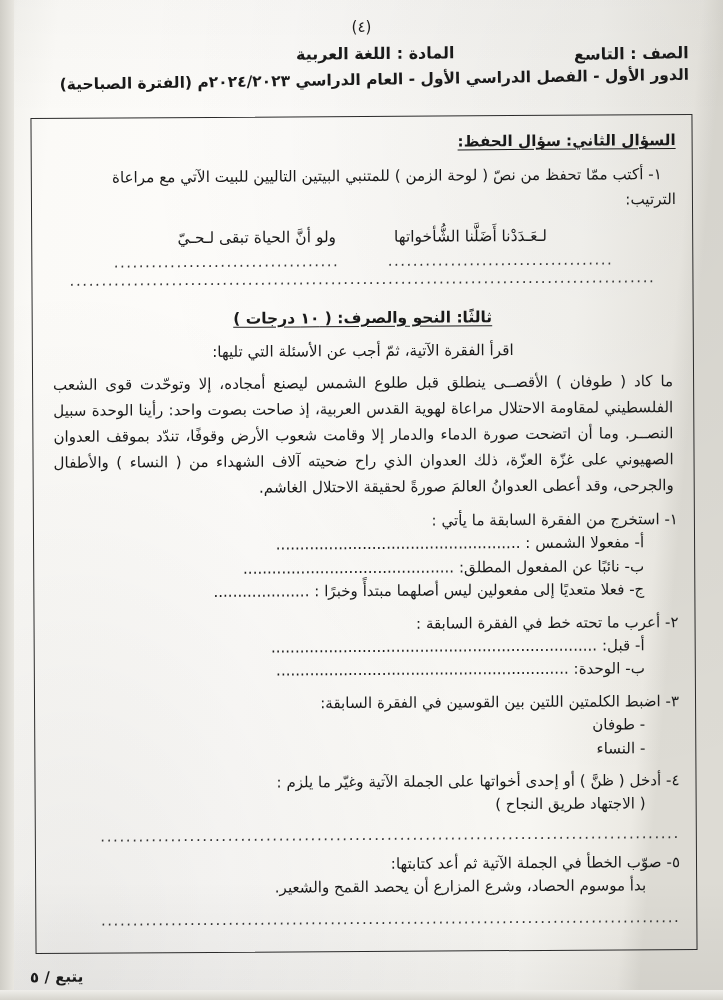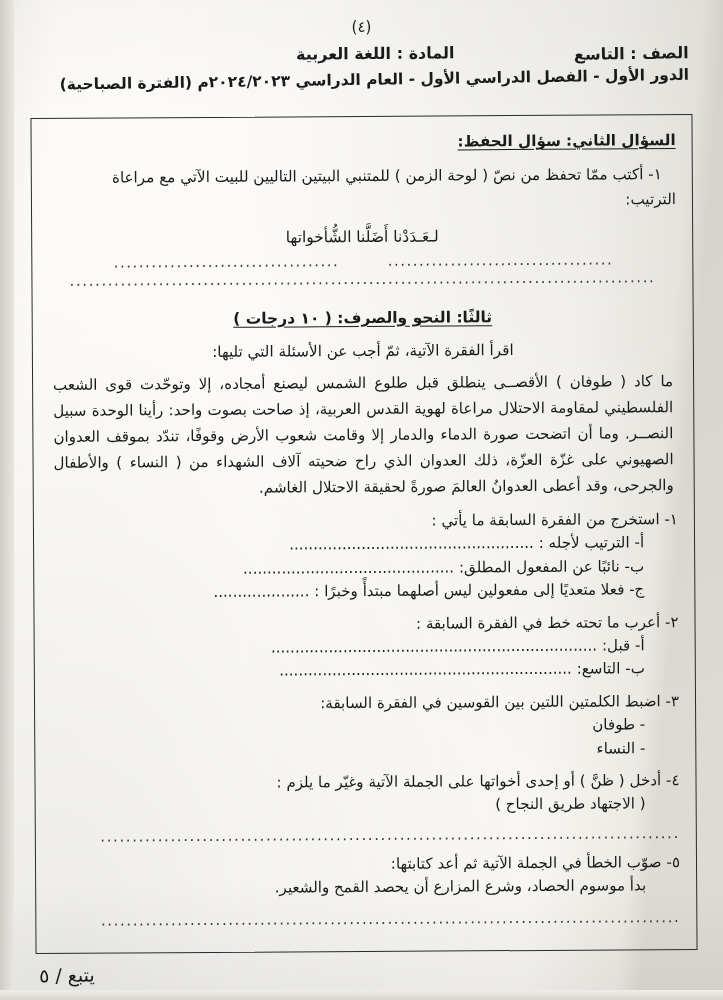--- a/index.html
+++ b/index.html
@@ -106,22 +106,22 @@
     margin-top:8px;
     font-size:15.1px; line-height:1.72;
     text-align:justify; text-align-last:right;
     padding:0 4px;
   }
 
   .qline { margin-top:9px; font-size:15.1px; }
   .sub { font-size:15.1px; }
   .dotfill { letter-spacing:1.6px; }
   .footer-right{
-    position:absolute; bottom:14px; left:39px;
-    font-size:19px; font-weight:normal; transform:rotate(-1deg);
+    position:absolute; bottom:14px; left:30px;
+    font-size:15px; font-weight:bold; transform:rotate(-1deg);
   }
 </style>
 </head>
 <body>
 
 <div class="paper"></div>
 <div class="sheet-edge-left"></div>
 <div class="sheet-edge-bottom"></div>
 
 <div class="content">
@@ -139,57 +139,58 @@
 
       <div class="line b q2-title">
         <span class="u">السؤال الثاني: سؤال الحفظ:</span>
       </div>
 
       <div class="line q2-a indent1">١- أكتب ممّا تحفظ من نصّ ( لوحة الزمن ) للمتنبي البيتين التاليين للبيت الآتي مع مراعاة</div>
       <div class="line q2-ratib">الترتيب:</div>
 
       <div class="verse">
         <span>لـعَـدَدْنا أَضَلَّنا الشُّأخواتها</span>
+        <span>ولو أنَّ الحياة تبقى لـحـيّ</span>
       </div>
 
       <div class="dots-row">
         <span class="d">....................................</span>
         <span class="d">....................................</span>
       </div>
       <div class="dots-line center">............................................................................................</div>
 
       <div class="line sec3 center">
         <span class="u">ثالثًا: النحو والصرف: ( ١٠ درجات )</span>
       </div>
 
       <div class="line instr center">اقرأ الفقرة الآتية، ثمّ أجب عن الأسئلة التي تليها:</div>
 
       <div class="para">ما كاد ( طوفان ) الأقصــى ينطلق قبل طلوع الشمس ليصنع أمجاده، إلا وتوحّدت قوى الشعب الفلسطيني لمقاومة الاحتلال مراعاة لهوية القدس العربية، إذ صاحت بصوت واحد: رأينا الوحدة سبيل النصــر. وما أن اتضحت صورة الدماء والدمار إلا وقامت شعوب الأرض وقوفًا، تندّد بموقف العدوان الصهيوني على غزّة العزّة، ذلك العدوان الذي راح ضحيته آلاف الشهداء من ( النساء ) والأطفال والجرحى، وقد أعطى العدوانُ العالمَ صورةً لحقيقة الاحتلال الغاشم.</div>
 
       <div class="line qline">١- استخرج من الفقرة السابقة ما يأتي :</div>
       <div class="line sub indent2">
-        <span>أ- الترتيب لأجله :</span>
+        <span>أ- مفعولا الشمس :</span>
         <span class="dotfill">...................................................</span>
       </div>
       <div class="line sub indent2">
         <span>ب- نائبًا عن المفعول المطلق:</span>
         <span class="dotfill">............................................</span>
       </div>
       <div class="line sub indent2">
         <span>ج- فعلا متعديًا إلى مفعولين ليس أصلهما مبتدأً وخبرًا :</span>
         <span class="dotfill">....................</span>
       </div>
 
       <div class="line qline">٢- أعرب ما تحته خط في الفقرة السابقة :</div>
       <div class="line sub indent2">
         <span>أ- قبل:</span>
         <span class="dotfill">....................................................................</span>
       </div>
       <div class="line sub indent2">
-        <span>ب- التاسع:</span>
+        <span>ب- الوحدة:</span>
         <span class="dotfill">.............................................................</span>
       </div>
 
       <div class="line qline">٣- اضبط الكلمتين اللتين بين القوسين في الفقرة السابقة:</div>
       <div class="line sub indent2">- طوفان</div>
       <div class="line sub indent2">- النساء</div>
 
       <div class="line qline">٤- أدخل ( ظنَّ ) أو إحدى أخواتها على الجملة الآتية وغيّر ما يلزم :</div>
       <div class="line sub indent2">( الاجتهاد طريق النجاح )</div>
       <div class="dots-line" style="margin-top:8px;">...........................................................................................</div>

